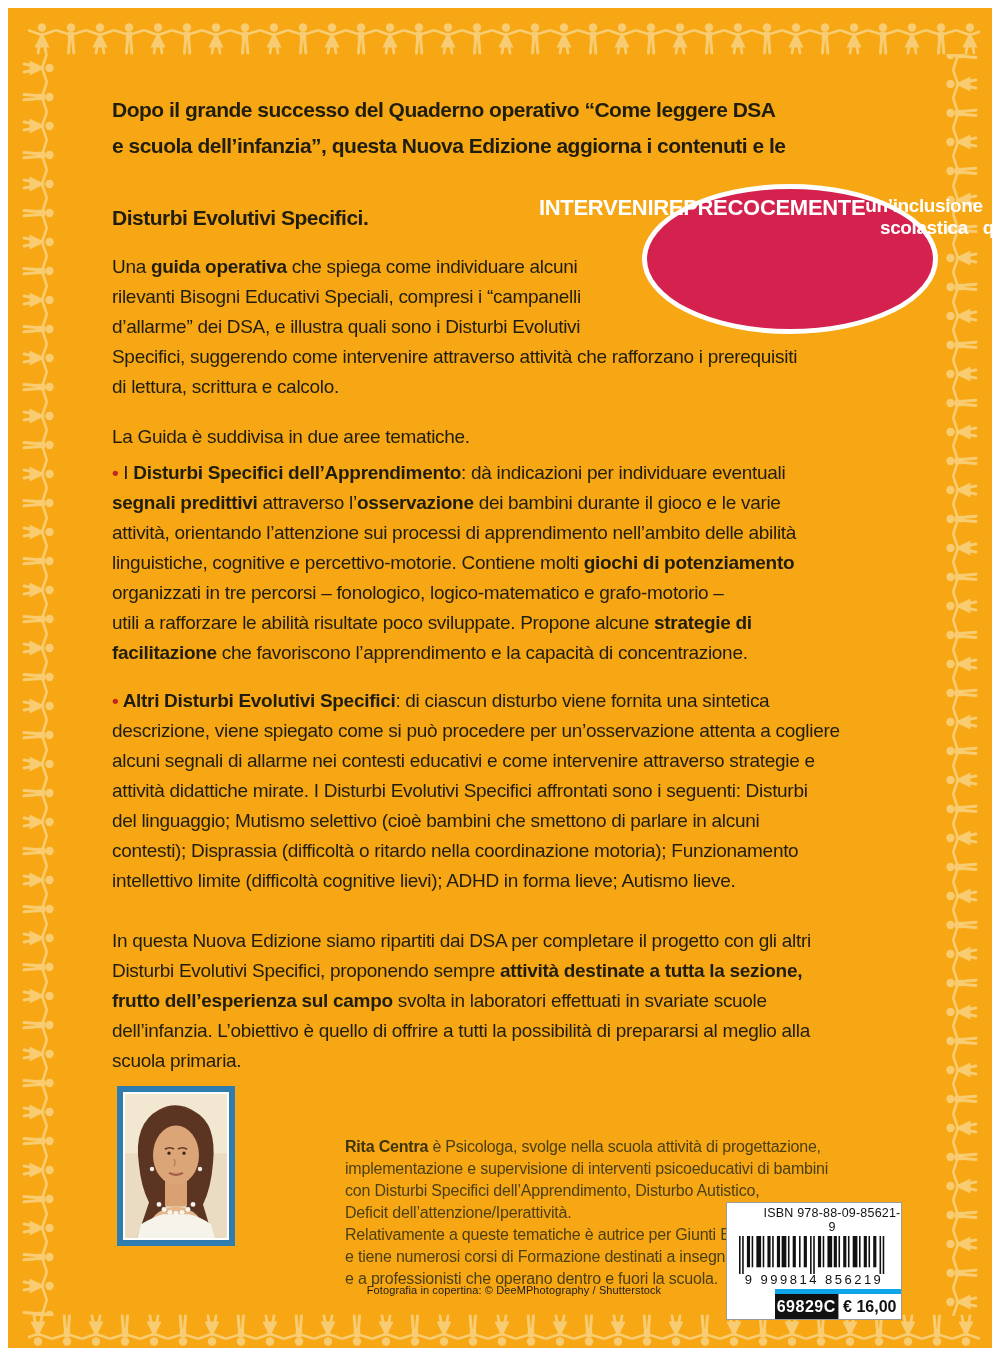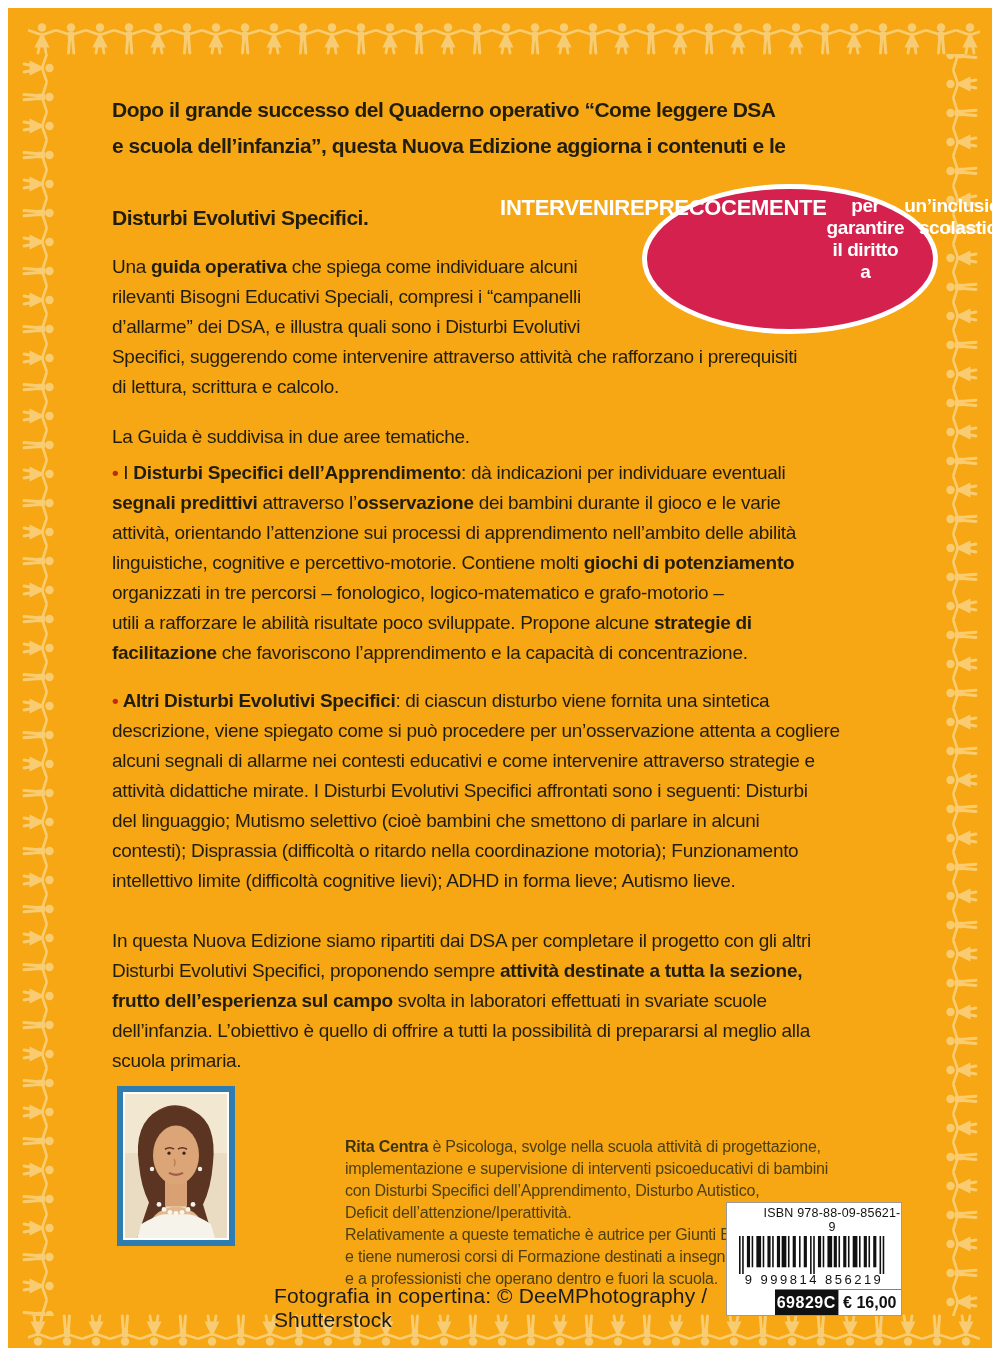--- a/index.html
+++ b/index.html
@@ -44,27 +44,27 @@
        font-size:16px;line-height:22px;letter-spacing:-0.2px;margin-top:48px;}
   .bio .b{font-weight:bold;color:#3E330C;}
   
   .bclabel{
     position:absolute;left:718px;top:1194px;width:176px;background:#ffffff;
     border:1px solid #9a9a9a;box-sizing:border-box;color:#111;
   }
   .bclabel .isbn{font-size:12.5px;text-align:center;padding-top:3px;letter-spacing:0.2px;margin-left:36px;}
   .bclabel .bars{display:block;margin:2px auto 0 auto;width:150px;height:38px;}
   .bclabel .digits{font-size:13px;text-align:center;letter-spacing:2.5px;margin-top:-2px;padding-bottom:2px;}
-  .bcrow{display:flex;height:25px;border-top:1px solid #0ea5e9;margin-left:48px;}
+  .bcrow{display:flex;height:25px;border-top:5px solid #0ea5e9;margin-left:48px;}
   .bcrow .code{flex:1;background:#111111;color:#ffffff;font-weight:bold;font-size:16px;
                display:flex;align-items:center;justify-content:center;letter-spacing:0.5px;}
   .bcrow .price{flex:1;background:#ffffff;color:#111;font-weight:bold;font-size:16px;
                display:flex;align-items:center;justify-content:center;border-left:1px solid #9a9a9a;}
-  .credit{position:absolute;left:266px;top:1276px;width:540px;text-align:left;
-          color:#1b1b1b;font-size:21px;letter-spacing:0.1px;}
+  .credit{position:absolute;left:236px;top:1276px;width:540px;text-align:center;
+          color:#1b1b1b;font-size:11px;letter-spacing:0.1px;}
 </style>
 </head>
 <body>
 
 <div class="page">
   <div class="cover">
 
     <svg width="0" height="0" style="position:absolute" aria-hidden="true">
       <defs>
         <symbol id="dollpair" viewBox="0 0 58 34">
@@ -177,21 +177,20 @@
           <use href="#dollpair" x="1160" y="0" width="58" height="34"></use>
           <use href="#dollpair" x="1218" y="0" width="58" height="34"></use>
         </g>
       </svg>
 
     <div class="tx intro" style="left:104px;top:84px;"><span class="b">Dopo il grande successo del Quaderno operativo “Come leggere DSA</span><br><span class="b">e scuola dell’infanzia”, questa Nuova Edizione aggiorna i contenuti e le</span><br><br><span class="b">Disturbi Evolutivi Specifici.</span></div>
 
     <div class="badge">
       <div class="t">INTERVENIRE</div>
       <div class="t">PRECOCEMENTE</div>
-      <div class="s">per garantire il diritto a</div>
       <div class="s">un’inclusione scolastica</div>
       <div class="s">di qualità</div>
     </div>
 
     <div class="tx" style="left:104px;top:244px;"><span>Una </span><span class="b">guida operativa</span><span> che spiega come individuare alcuni</span><br><span>rilevanti Bisogni Educativi Speciali, compresi i “campanelli</span><br><span>d’allarme” dei DSA, e illustra quali sono i Disturbi Evolutivi</span><br><span>Specifici, suggerendo come intervenire attraverso attività che rafforzano i prerequisiti</span><br><span>di lettura, scrittura e calcolo.</span></div>
     <div class="tx" style="left:104px;top:414px;"><span>La Guida è suddivisa in due aree tematiche.</span></div>
     <div class="tx" style="left:104px;top:450px;"><span class="red">• </span><span>I </span><span class="b">Disturbi Specifici dell’Apprendimento</span><span>: dà indicazioni per individuare eventuali</span><br><span class="b">segnali predittivi</span><span> attraverso l’</span><span class="b">osservazione</span><span> dei bambini durante il gioco e le varie</span><br><span>attività, orientando l’attenzione sui processi di apprendimento nell’ambito delle abilità</span><br><span>linguistiche, cognitive e percettivo-motorie. Contiene molti </span><span class="b">giochi di potenziamento</span><br><span>organizzati in tre percorsi – fonologico, logico-matematico e grafo-motorio –</span><br><span>utili a rafforzare le abilità risultate poco sviluppate. Propone alcune </span><span class="b">strategie di</span><br><span class="b">facilitazione</span><span> che favoriscono l’apprendimento e la capacità di concentrazione.</span></div>
     <div class="tx" style="left:104px;top:678px;"><span class="red">• </span><span class="b">Altri Disturbi Evolutivi Specifici</span><span>: di ciascun disturbo viene fornita una sintetica</span><br><span>descrizione, viene spiegato come si può procedere per un’osservazione attenta a cogliere</span><br><span>alcuni segnali di allarme nei contesti educativi e come intervenire attraverso strategie e</span><br><span>attività didattiche mirate. I Disturbi Evolutivi Specifici affrontati sono i seguenti: Disturbi</span><br><span>del linguaggio;  Mutismo selettivo (cioè bambini che smettono di parlare in alcuni</span><br><span>contesti); Disprassia (difficoltà o ritardo nella coordinazione motoria); Funzionamento</span><br><span>intellettivo limite (difficoltà cognitive lievi); ADHD in forma lieve; Autismo lieve.</span></div>
     <div class="tx" style="left:104px;top:918px;"><span>In questa Nuova Edizione siamo ripartiti dai DSA per completare il progetto con gli altri</span><br><span>Disturbi Evolutivi Specifici, proponendo sempre </span><span class="b">attività destinate a tutta la sezione,</span><br><span class="b">frutto dell’esperienza sul campo</span><span> svolta in laboratori effettuati in svariate scuole</span><br><span>dell’infanzia. L’obiettivo è quello di offrire a tutti la possibilità di prepararsi al meglio alla</span><br><span>scuola primaria.</span></div>
 

